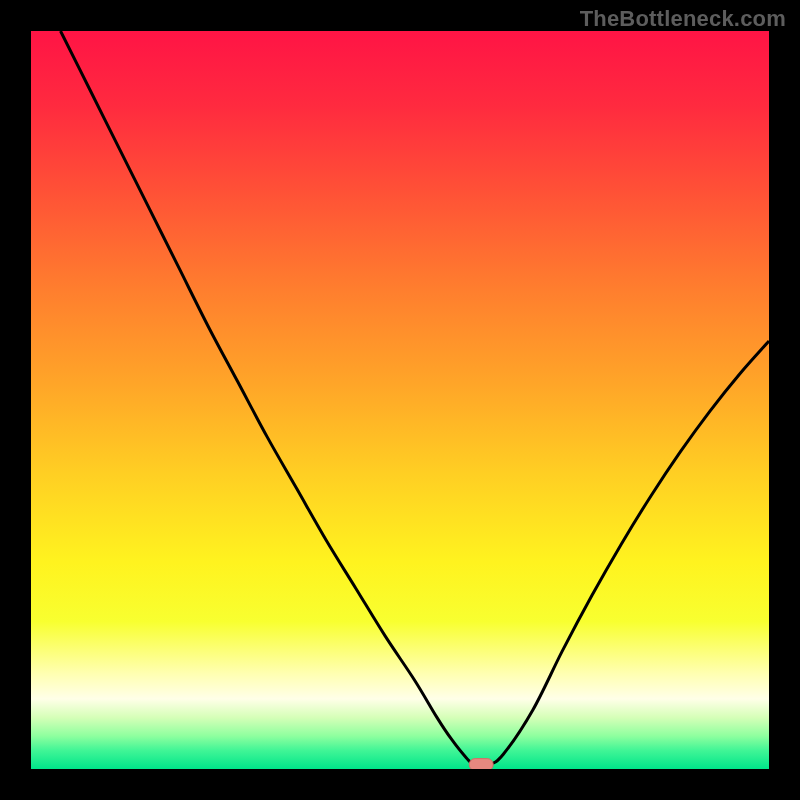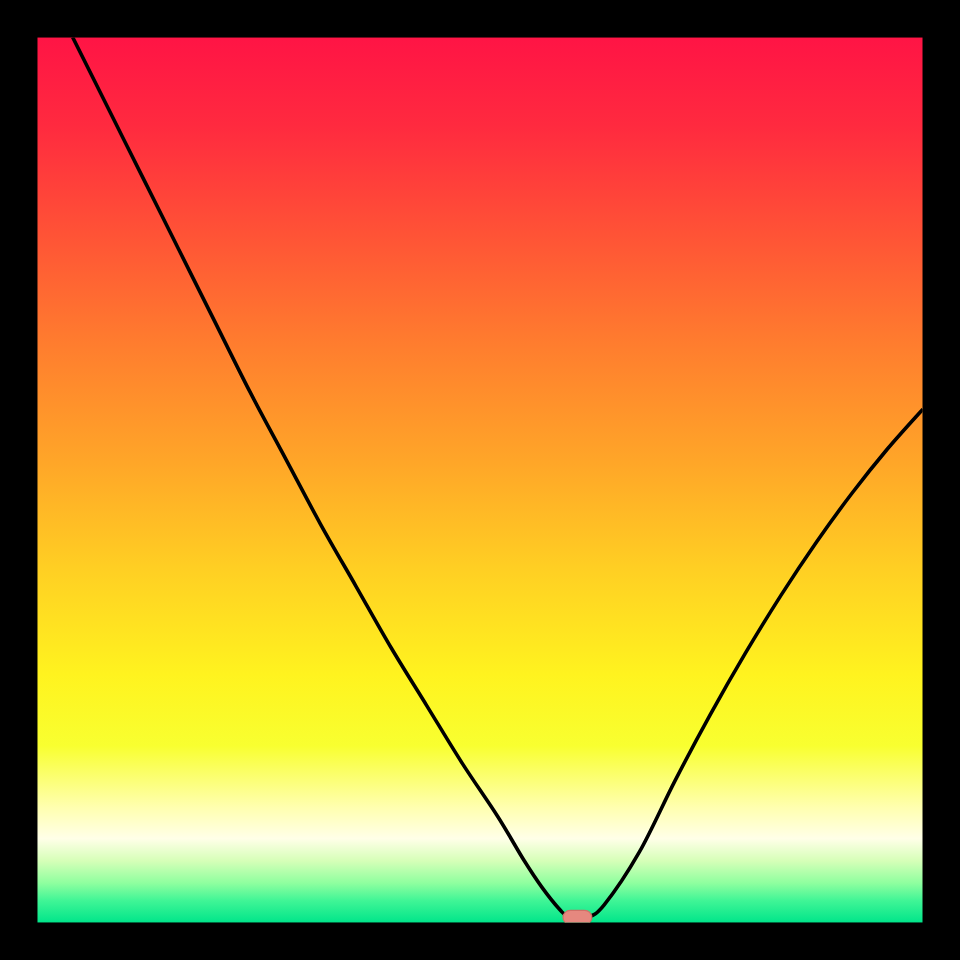--- a/index.html
+++ b/index.html
@@ -34,20 +34,21 @@
     font-weight: 600;
     letter-spacing: 0.2px;
   }
   svg { display: block; }
 </style>
 </head>
 <body>
 
 <div class="frame">
 
+  <div class="source-label">TheBottleneck.com</div>
 
   <div class="plot">
     <svg id="chart-svg" width="738" height="738" viewBox="0 0 738 738">
       <defs>
         <linearGradient id="bg-grad" x1="0" y1="0" x2="0" y2="1">
             <stop offset="0%" stop-color="#ff1445"></stop>
             <stop offset="10%" stop-color="#ff2a3f"></stop>
             <stop offset="22%" stop-color="#ff5236"></stop>
             <stop offset="35%" stop-color="#ff7e2e"></stop>
             <stop offset="48%" stop-color="#ffa628"></stop>

